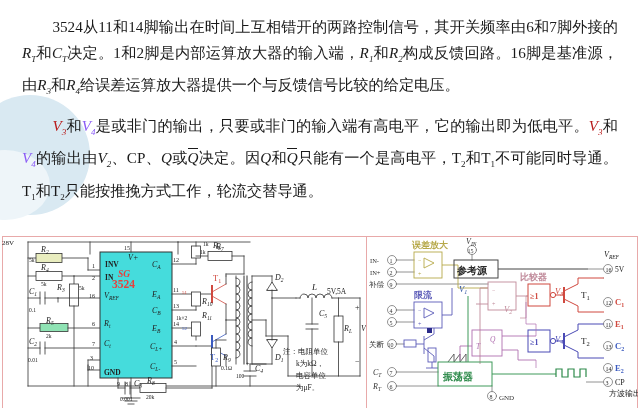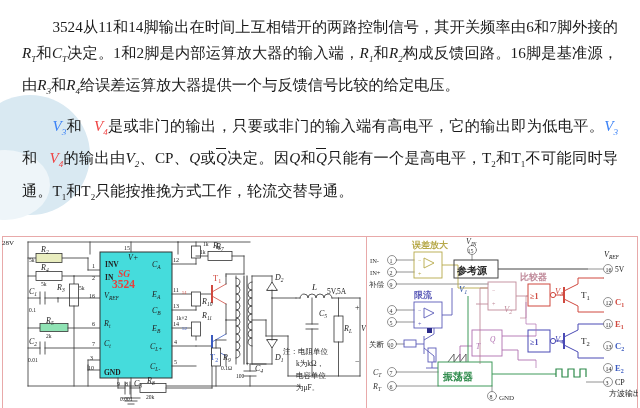--- a/index.html
+++ b/index.html
@@ -21,22 +21,22 @@
   
   .textblock{
     position:relative;z-index:2;
     padding:6px 14px 0 14px;
     font-size:15.2px;line-height:25.5px;
     color:#1a1a1a;text-align:justify;
   }
   .textblock p{margin:8px;text-indent:2em;}
   i{font-family:"Liberation Serif",serif;font-style:italic;}
   sub{font-size:9px;}
-  .v3{color:#3b82f6;font-style:italic;}
-  .v4{color:#ef4444;font-style:italic;padding-left:12px;}
+  .v3{color:#b91c1c;font-style:italic;}
+  .v4{color:#8b5cf6;font-style:italic;}
   .ovl{position:relative;}
   .ovl::before{
     content:"";position:absolute;left:0;right:1px;top:-1px;height:1px;background:#1a1a1a;
   }
   
   .figure{
     position:absolute;left:0;top:236px;width:524px;height:176px;z-index:3;
   }
   .fborder{
     position:absolute;left:2px;top:0;width:636px;height:174px;

